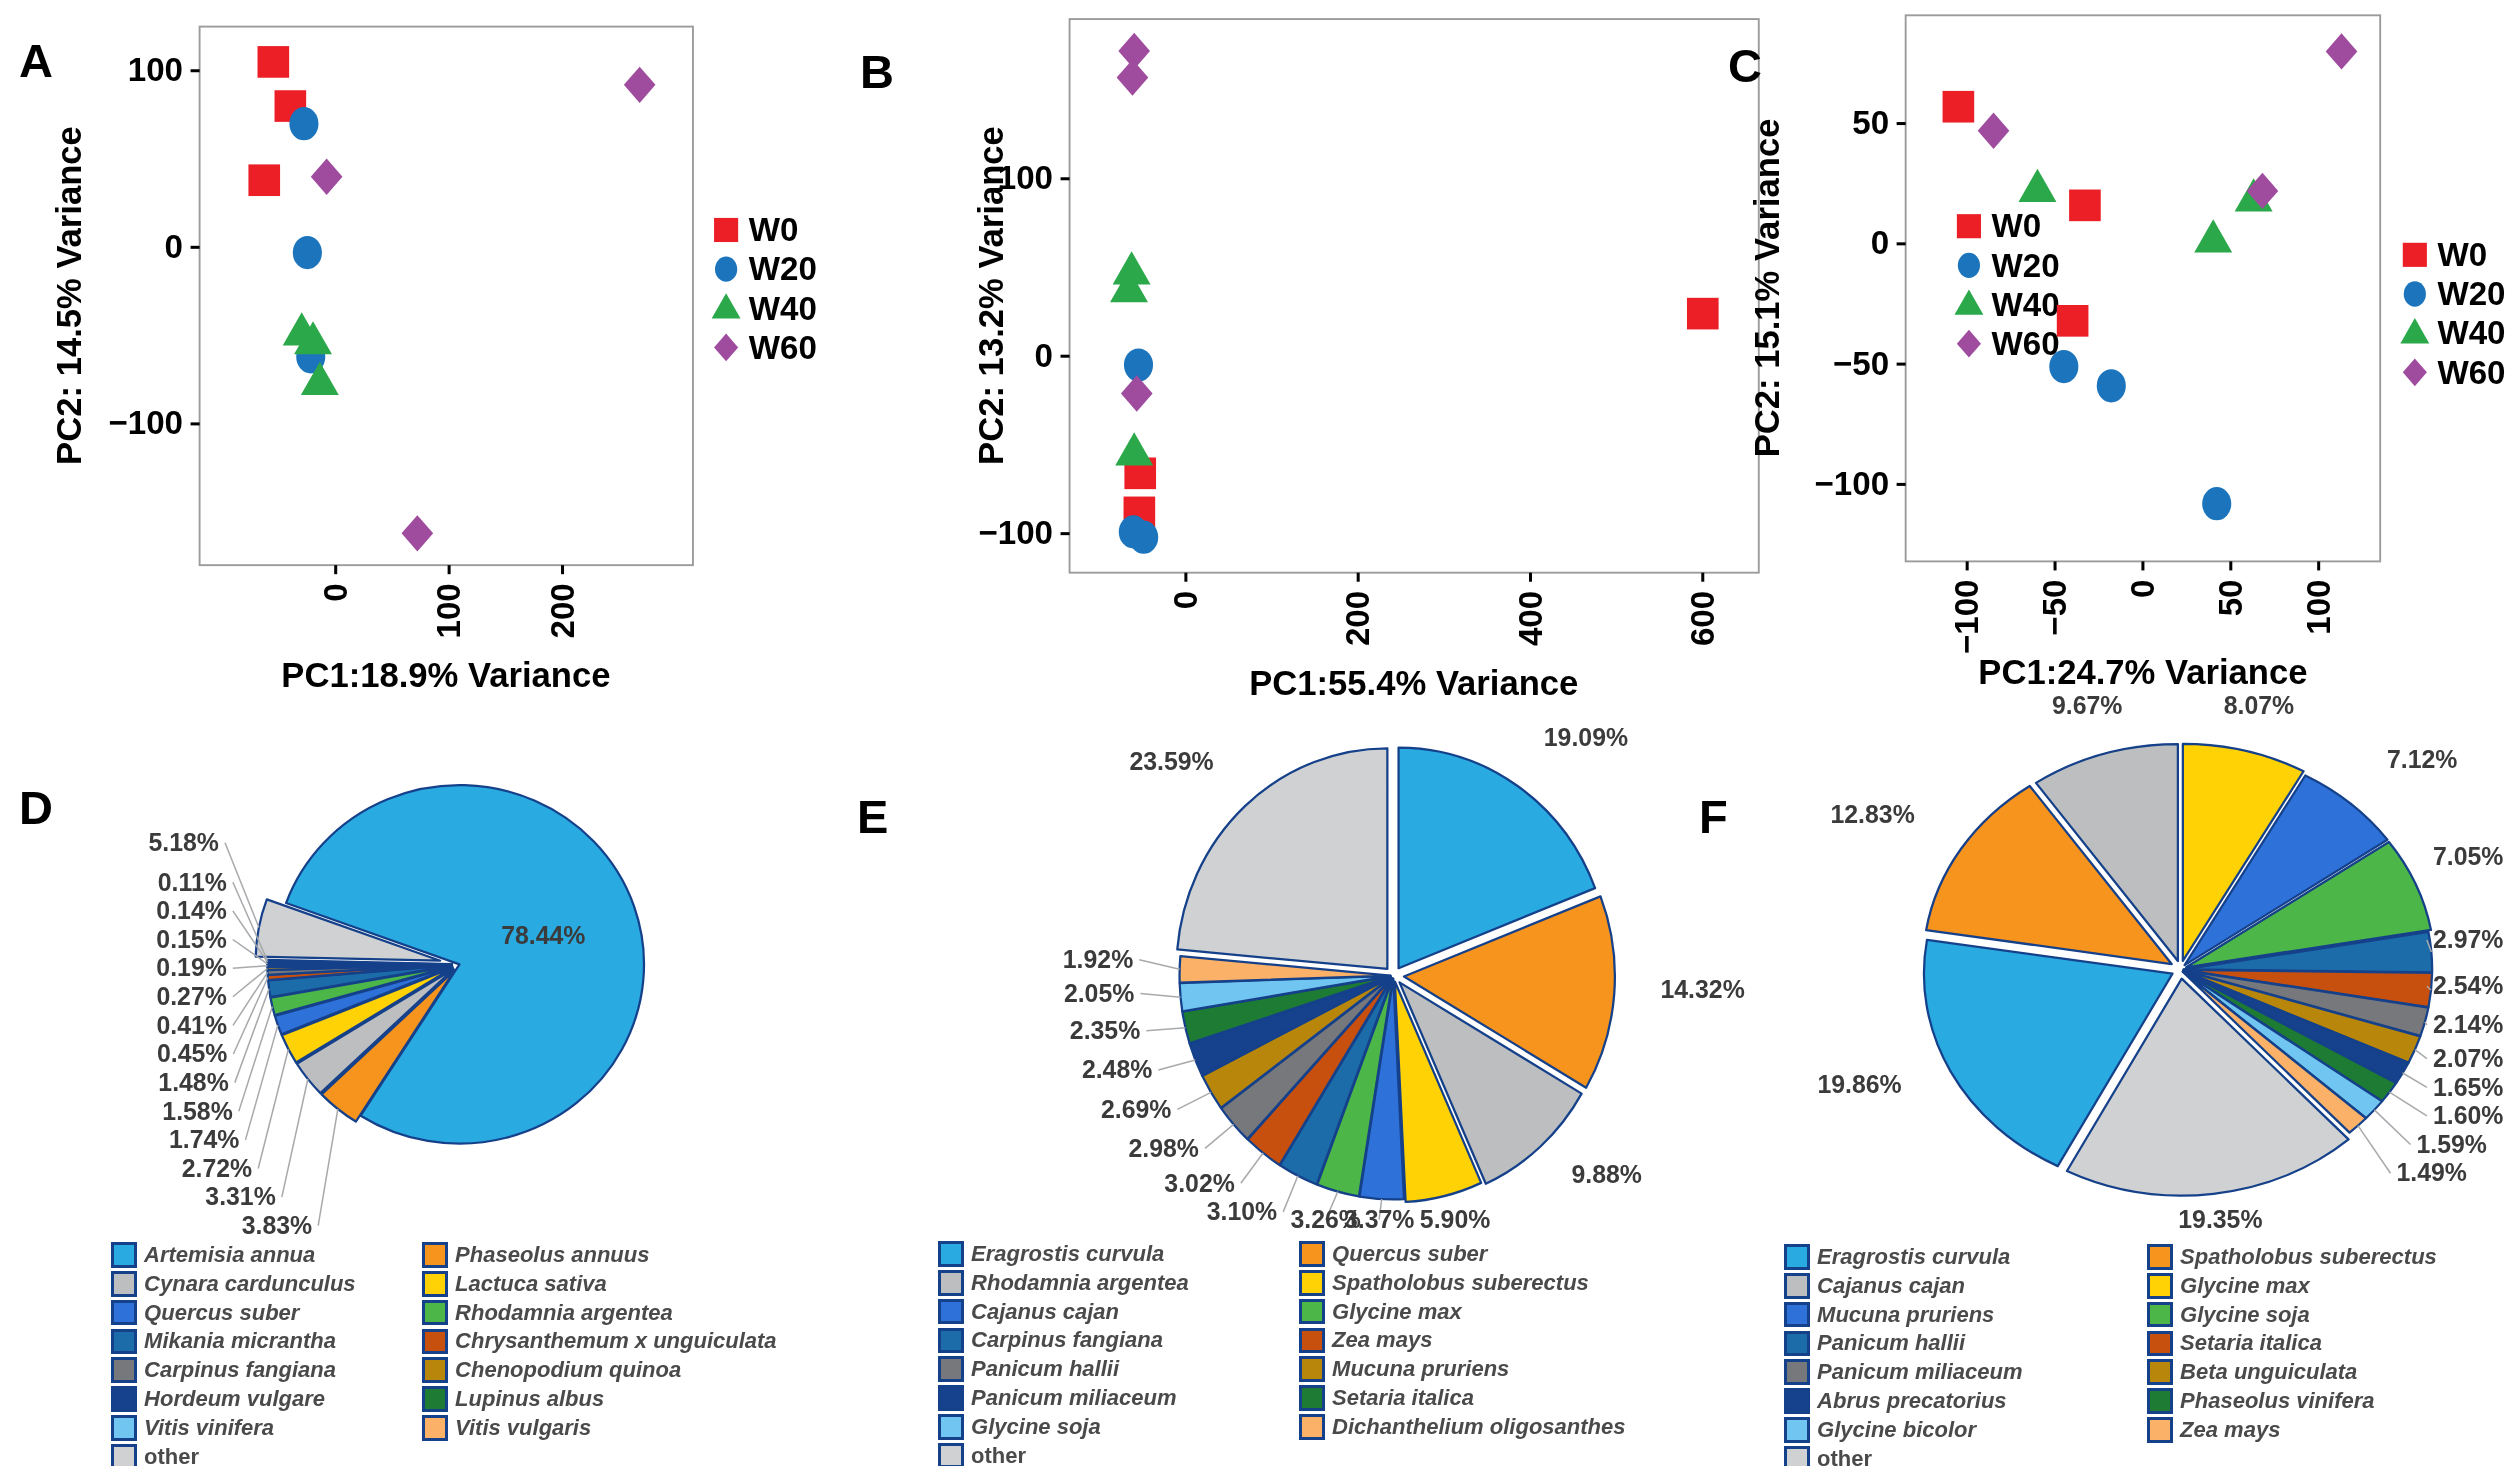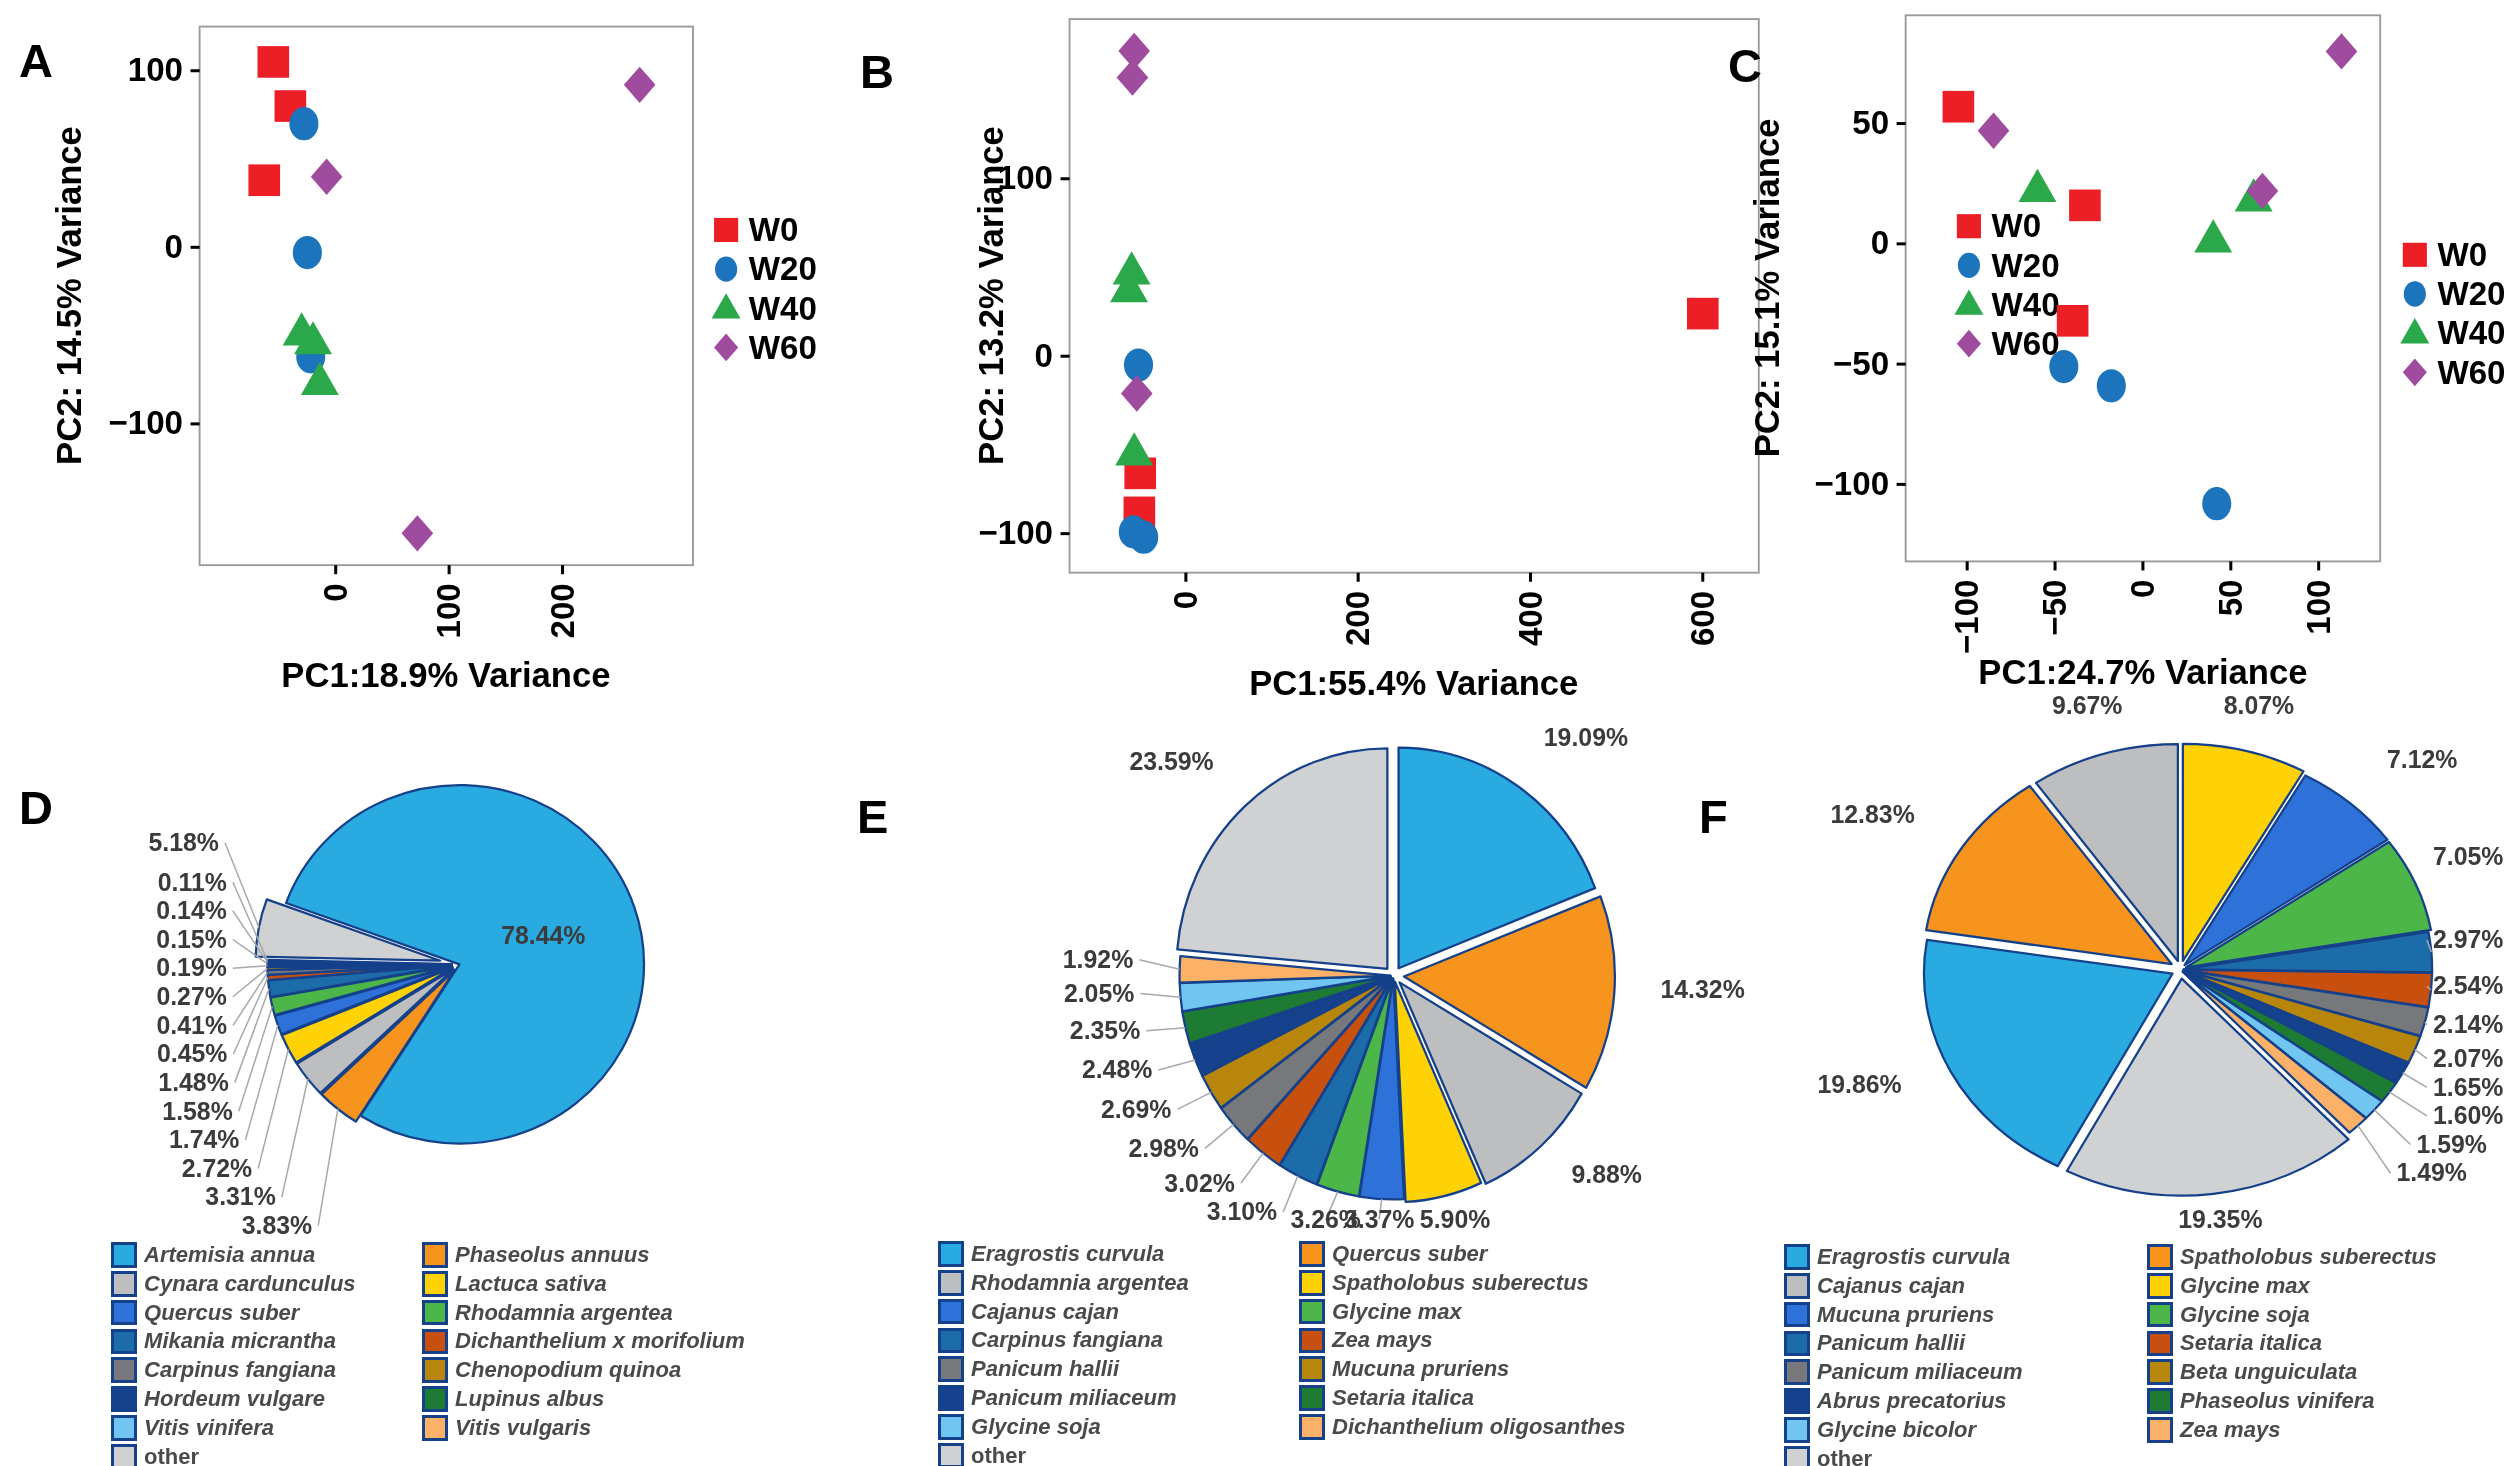--- a/index.html
+++ b/index.html
@@ -304,21 +304,21 @@
       <div class="legend-item">
         <span class="swatch" style="background: rgb(255, 210, 5);"></span>
         <span class="legend-label">Lactuca sativa</span>
       </div>
       <div class="legend-item">
         <span class="swatch" style="background: rgb(76, 183, 72);"></span>
         <span class="legend-label">Rhodamnia argentea</span>
       </div>
       <div class="legend-item">
         <span class="swatch" style="background: rgb(200, 80, 15);"></span>
-        <span class="legend-label">Dichanthelium x morifolium</span>
+        <span class="legend-label">Chrysanthemum x unguiculata</span>
       </div>
       <div class="legend-item">
         <span class="swatch" style="background: rgb(184, 134, 11);"></span>
         <span class="legend-label">Chenopodium quinoa</span>
       </div>
       <div class="legend-item">
         <span class="swatch" style="background: rgb(30, 123, 51);"></span>
         <span class="legend-label">Lupinus albus</span>
       </div>
       <div class="legend-item">

